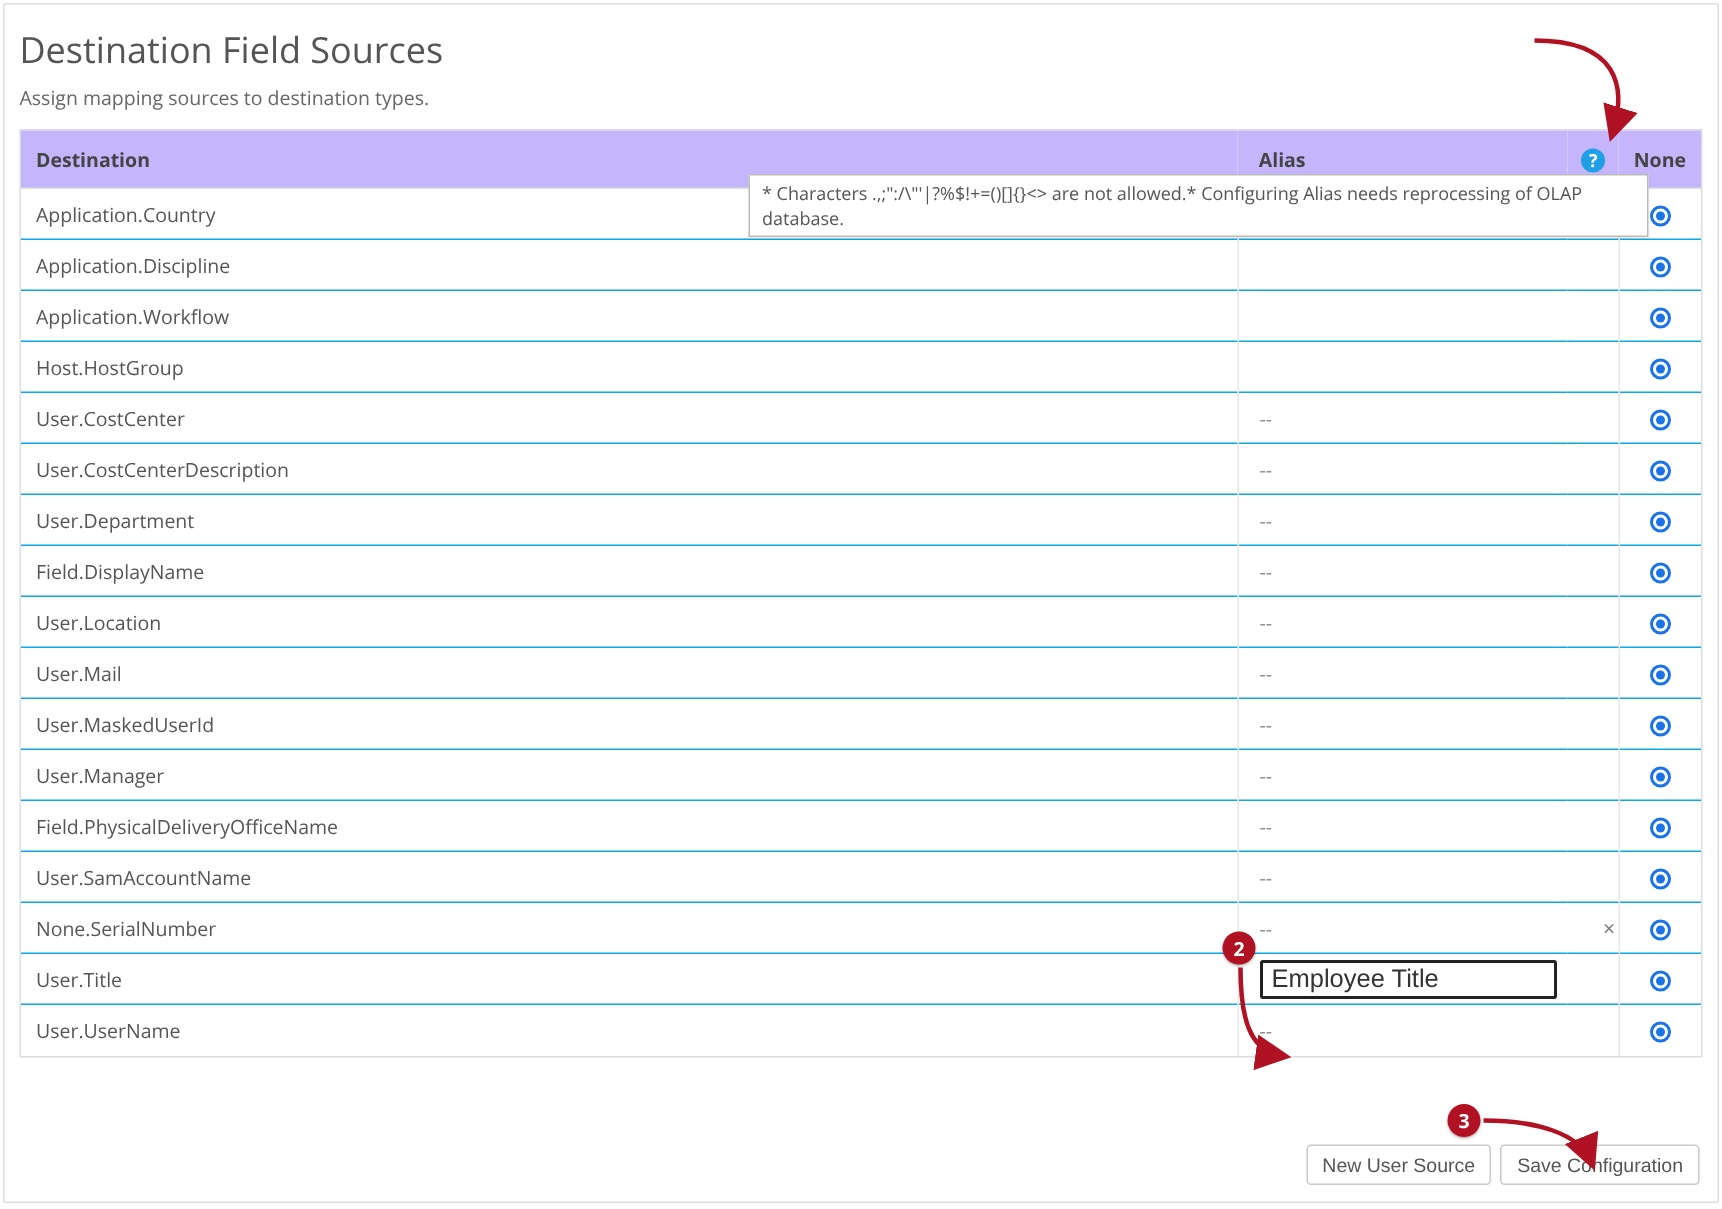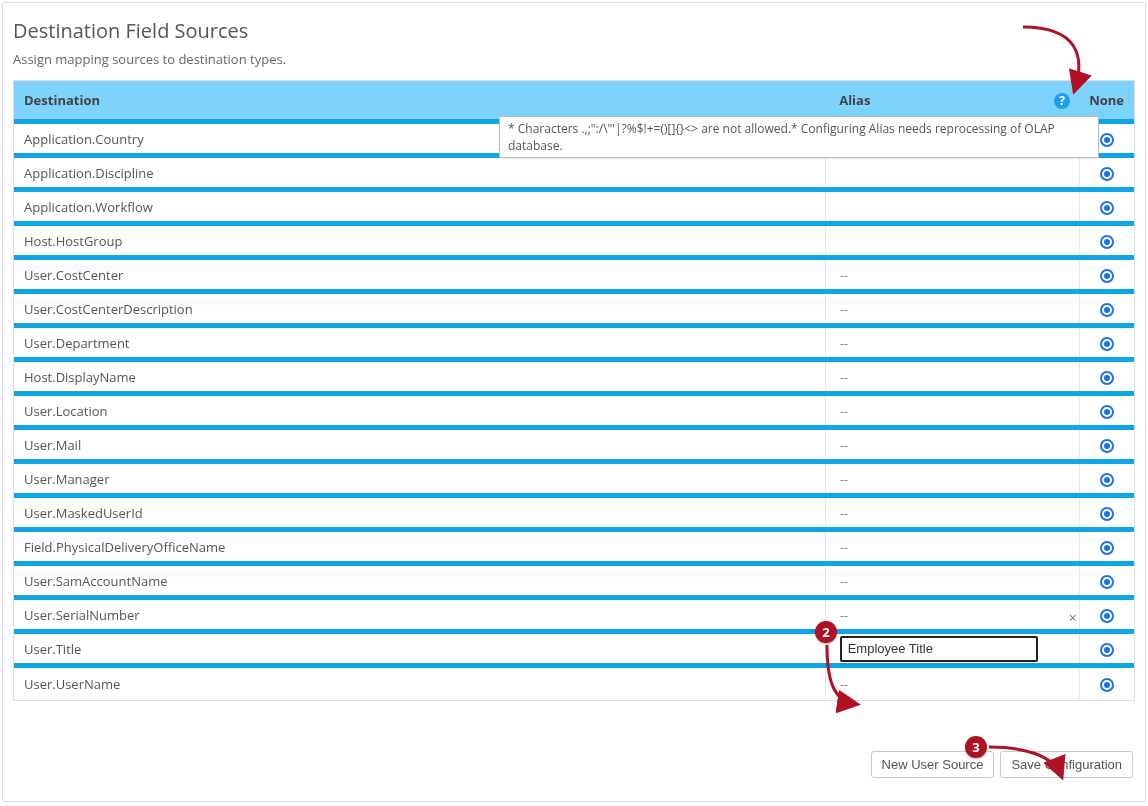--- a/index.html
+++ b/index.html
@@ -16,57 +16,57 @@
   .panel {
     border: 1px solid #ddd;
     border-radius: 2px;
     margin: 2px;
     width: 1144px;
     height: 800px;
     position: relative;
     padding: 10px 10px 0 10px;
   }
   .panel-title {
-    font-size: 20px;
+    font-size: 24px;
     color: #555;
     margin: 4px 0 6px 0;
     font-weight: 400;
   }
   .panel-subtitle {
     font-size: 13px;
     color: #666;
     margin: 0 0 12px 0;
   }
   .table-wrap {
     border: 1px solid #ddd;
   }
   table {
     width: 100%;
     border-collapse: collapse;
   }
   thead tr {
-    background: #7dd3fc;
+    background: #c4b5fd;
   }
   th {
     font-size: 13px;
     font-weight: 700;
     color: #444;
     text-align: left;
     padding: 10px 10px;
     border-bottom: 1px solid #ddd;
   }
   th.col-alias { width: 220px; text-align: left; padding-left: 14px;}
   th.col-help  { width: 34px; text-align: center; padding:10px 0;}
   th.col-none  { width: 54px; text-align: center; }
   td {
     font-size: 13px;
     color: #555;
     padding: 0 10px;
     height: 34px;
-    border-top: 5px solid #0ea5e9;
+    border-top: 1px solid #0ea5e9;
     vertical-align: middle;
   }
   td.col-alias {
     border-left: 1px solid #e8e8e8;
     color: #888;
     padding-left: 14px;
   }
   td.col-none {
     border-left: 1px solid #e8e8e8;
     text-align: center;
@@ -111,36 +111,36 @@
     color: #555;
     box-shadow: 0 1px 2px rgba(0,0,0,.08);
     z-index: 20;
   }
   .alias-input {
     width: 198px;
     height: 26px;
     border: 2px solid #222;
     border-radius: 2px;
     padding: 2px 6px;
-    font-size: 13px;
+    font-size: 17px;
     color: #333;
     outline: none;
   }
   .alias-clear {
     position: absolute;
     right: 2px;
     top: 8px;
     font-size: 14px;
     color: #777;
     cursor: pointer;
   }
   td.col-alias.relpos { position: relative; }
   .footer-btns {
     position: absolute;
-    bottom: 23px;
+    bottom: 11px;
     right: 12px;
     display: flex;
     gap: 6px;
   }
   .btn {
     font-size: 13px;
     padding: 5px 10px;
     border: 1px solid #c9c9c9;
     border-radius: 3px;
     background: #fff;
@@ -219,56 +219,56 @@
             <td>User.CostCenterDescription</td>
             <td class="col-alias relpos" colspan="2"><span>--</span></td>
             <td class="col-none"><span class="radio-dot"></span></td>
           </tr>
           <tr>
             <td>User.Department</td>
             <td class="col-alias relpos" colspan="2"><span>--</span></td>
             <td class="col-none"><span class="radio-dot"></span></td>
           </tr>
           <tr>
-            <td>Host.DisplayName</td>
+            <td>Field.DisplayName</td>
             <td class="col-alias relpos" colspan="2"><span>--</span></td>
             <td class="col-none"><span class="radio-dot"></span></td>
           </tr>
           <tr>
             <td>User.Location</td>
             <td class="col-alias relpos" colspan="2"><span>--</span></td>
             <td class="col-none"><span class="radio-dot"></span></td>
           </tr>
           <tr>
             <td>User.Mail</td>
             <td class="col-alias relpos" colspan="2"><span>--</span></td>
             <td class="col-none"><span class="radio-dot"></span></td>
           </tr>
           <tr>
+            <td>User.MaskedUserId</td>
+            <td class="col-alias relpos" colspan="2"><span>--</span></td>
+            <td class="col-none"><span class="radio-dot"></span></td>
+          </tr>
+          <tr>
             <td>User.Manager</td>
             <td class="col-alias relpos" colspan="2"><span>--</span></td>
             <td class="col-none"><span class="radio-dot"></span></td>
           </tr>
           <tr>
-            <td>User.MaskedUserId</td>
-            <td class="col-alias relpos" colspan="2"><span>--</span></td>
-            <td class="col-none"><span class="radio-dot"></span></td>
-          </tr>
-          <tr>
             <td>Field.PhysicalDeliveryOfficeName</td>
             <td class="col-alias relpos" colspan="2"><span>--</span></td>
             <td class="col-none"><span class="radio-dot"></span></td>
           </tr>
           <tr>
             <td>User.SamAccountName</td>
             <td class="col-alias relpos" colspan="2"><span>--</span></td>
             <td class="col-none"><span class="radio-dot"></span></td>
           </tr>
           <tr>
-            <td>User.SerialNumber</td>
+            <td>None.SerialNumber</td>
             <td class="col-alias relpos" colspan="2"><span>--</span><span class="alias-clear">×</span></td>
             <td class="col-none"><span class="radio-dot"></span></td>
           </tr>
           <tr>
             <td>User.Title</td>
             <td class="col-alias relpos" colspan="2"><input type="text" class="alias-input" value="Employee Title" style=""></td>
             <td class="col-none"><span class="radio-dot"></span></td>
           </tr>
           <tr>
             <td>User.UserName</td>

